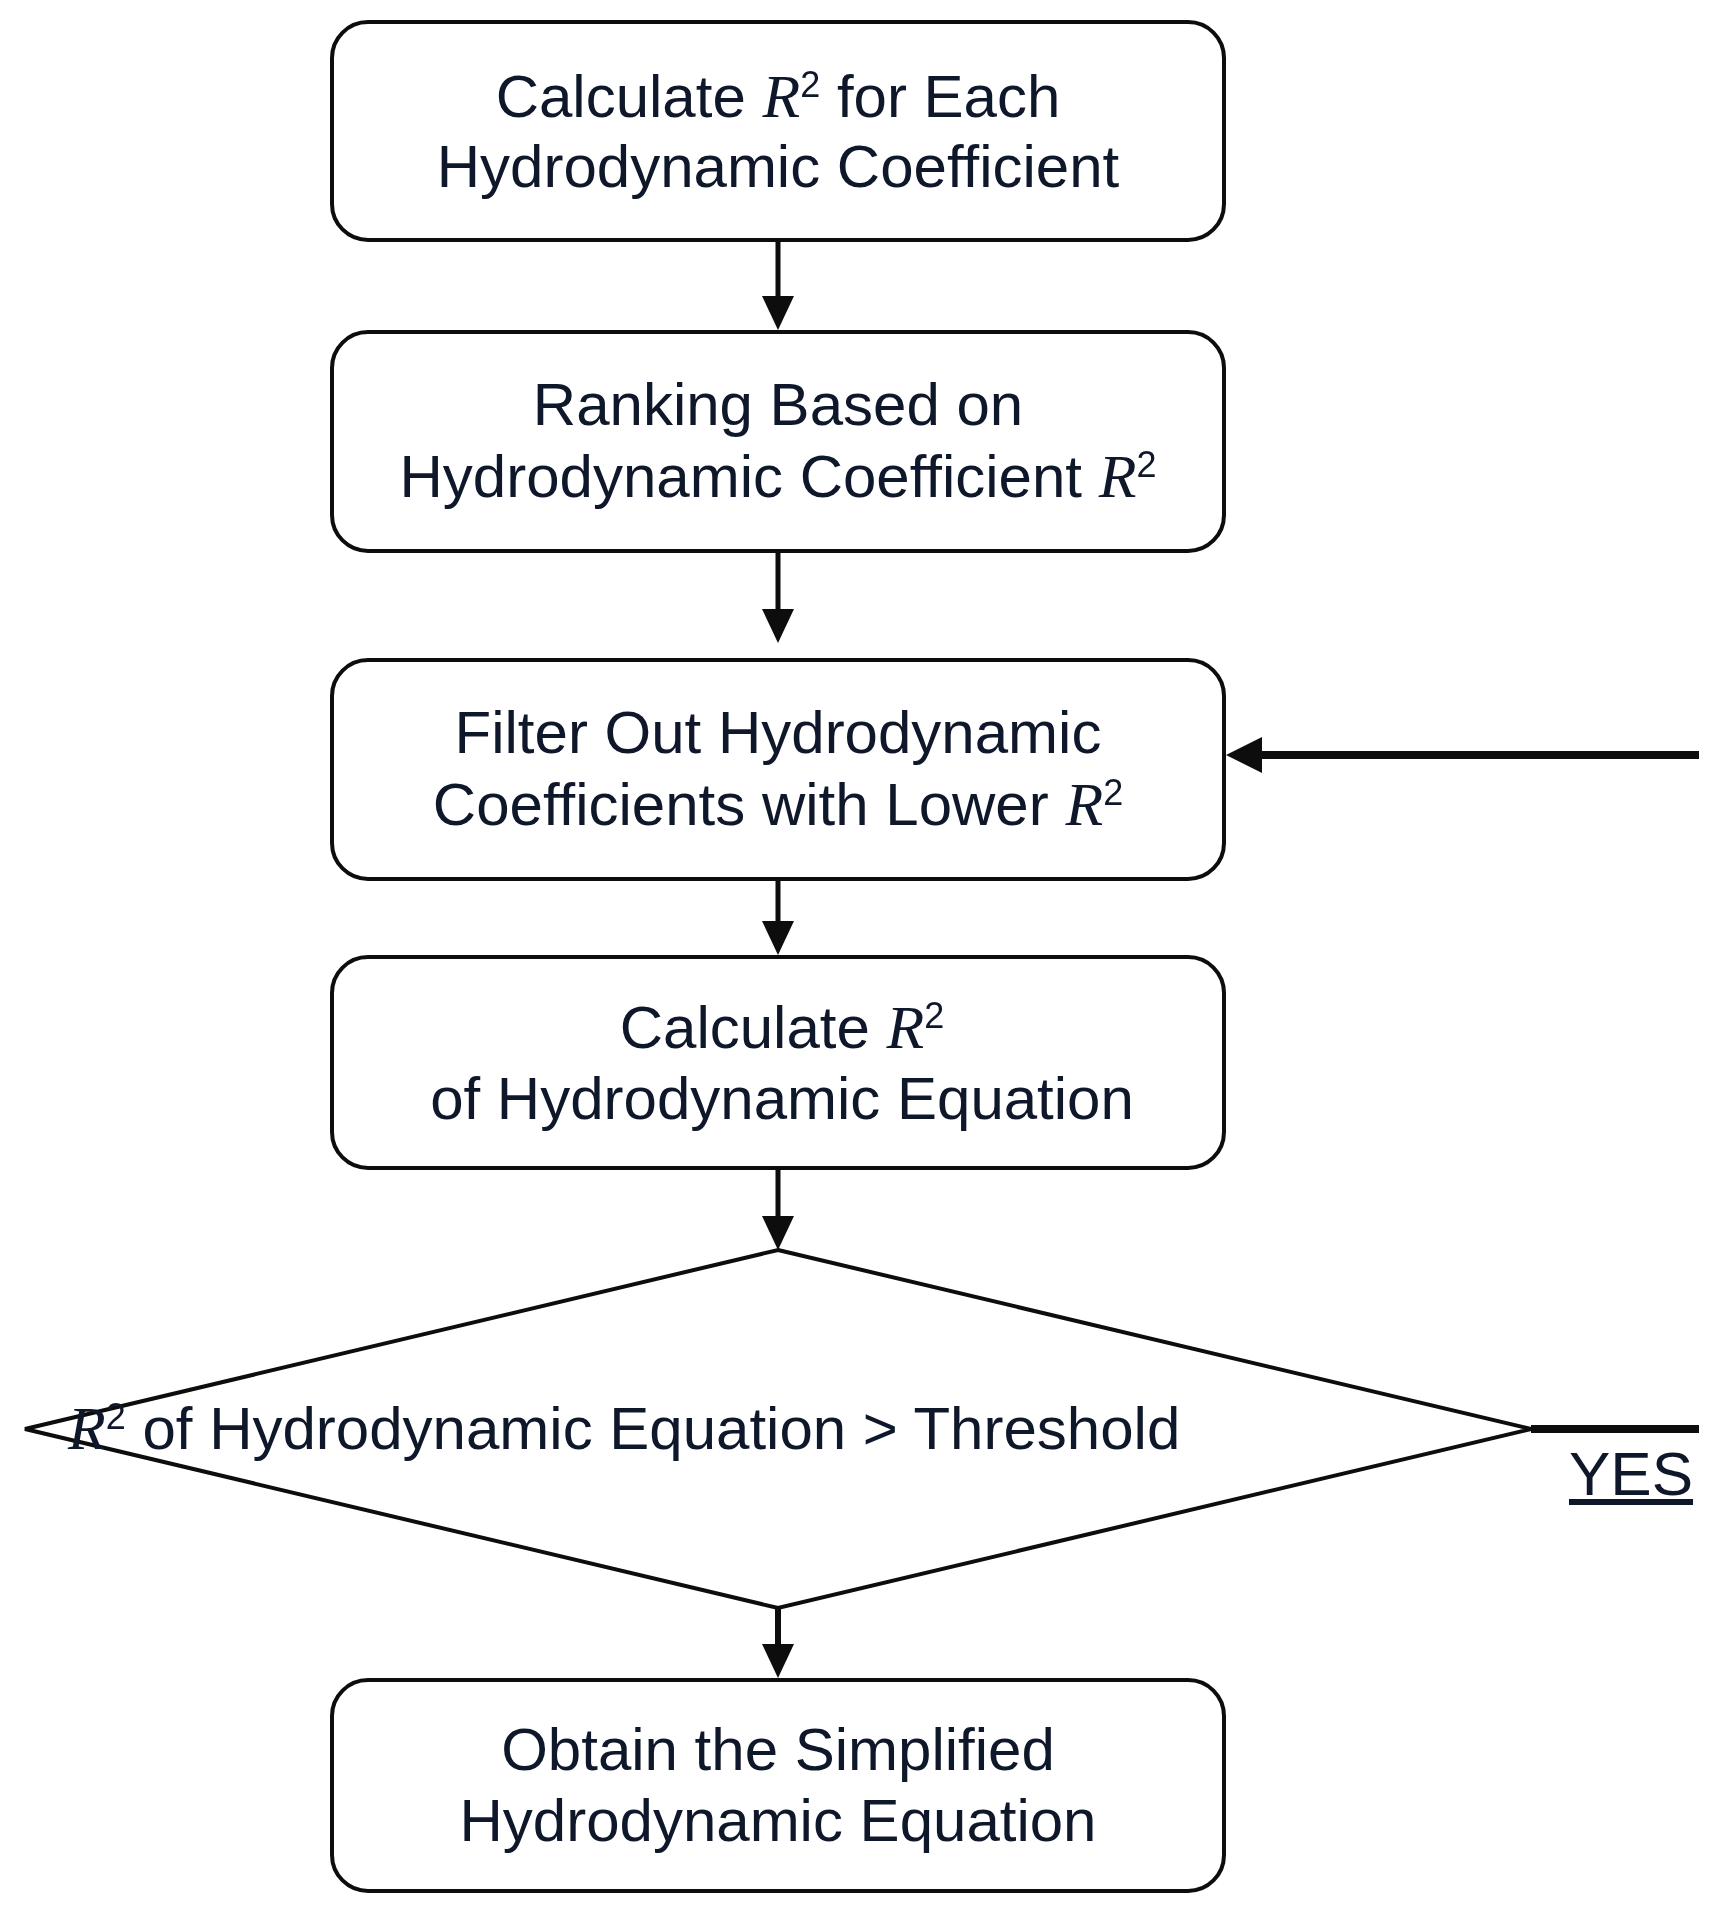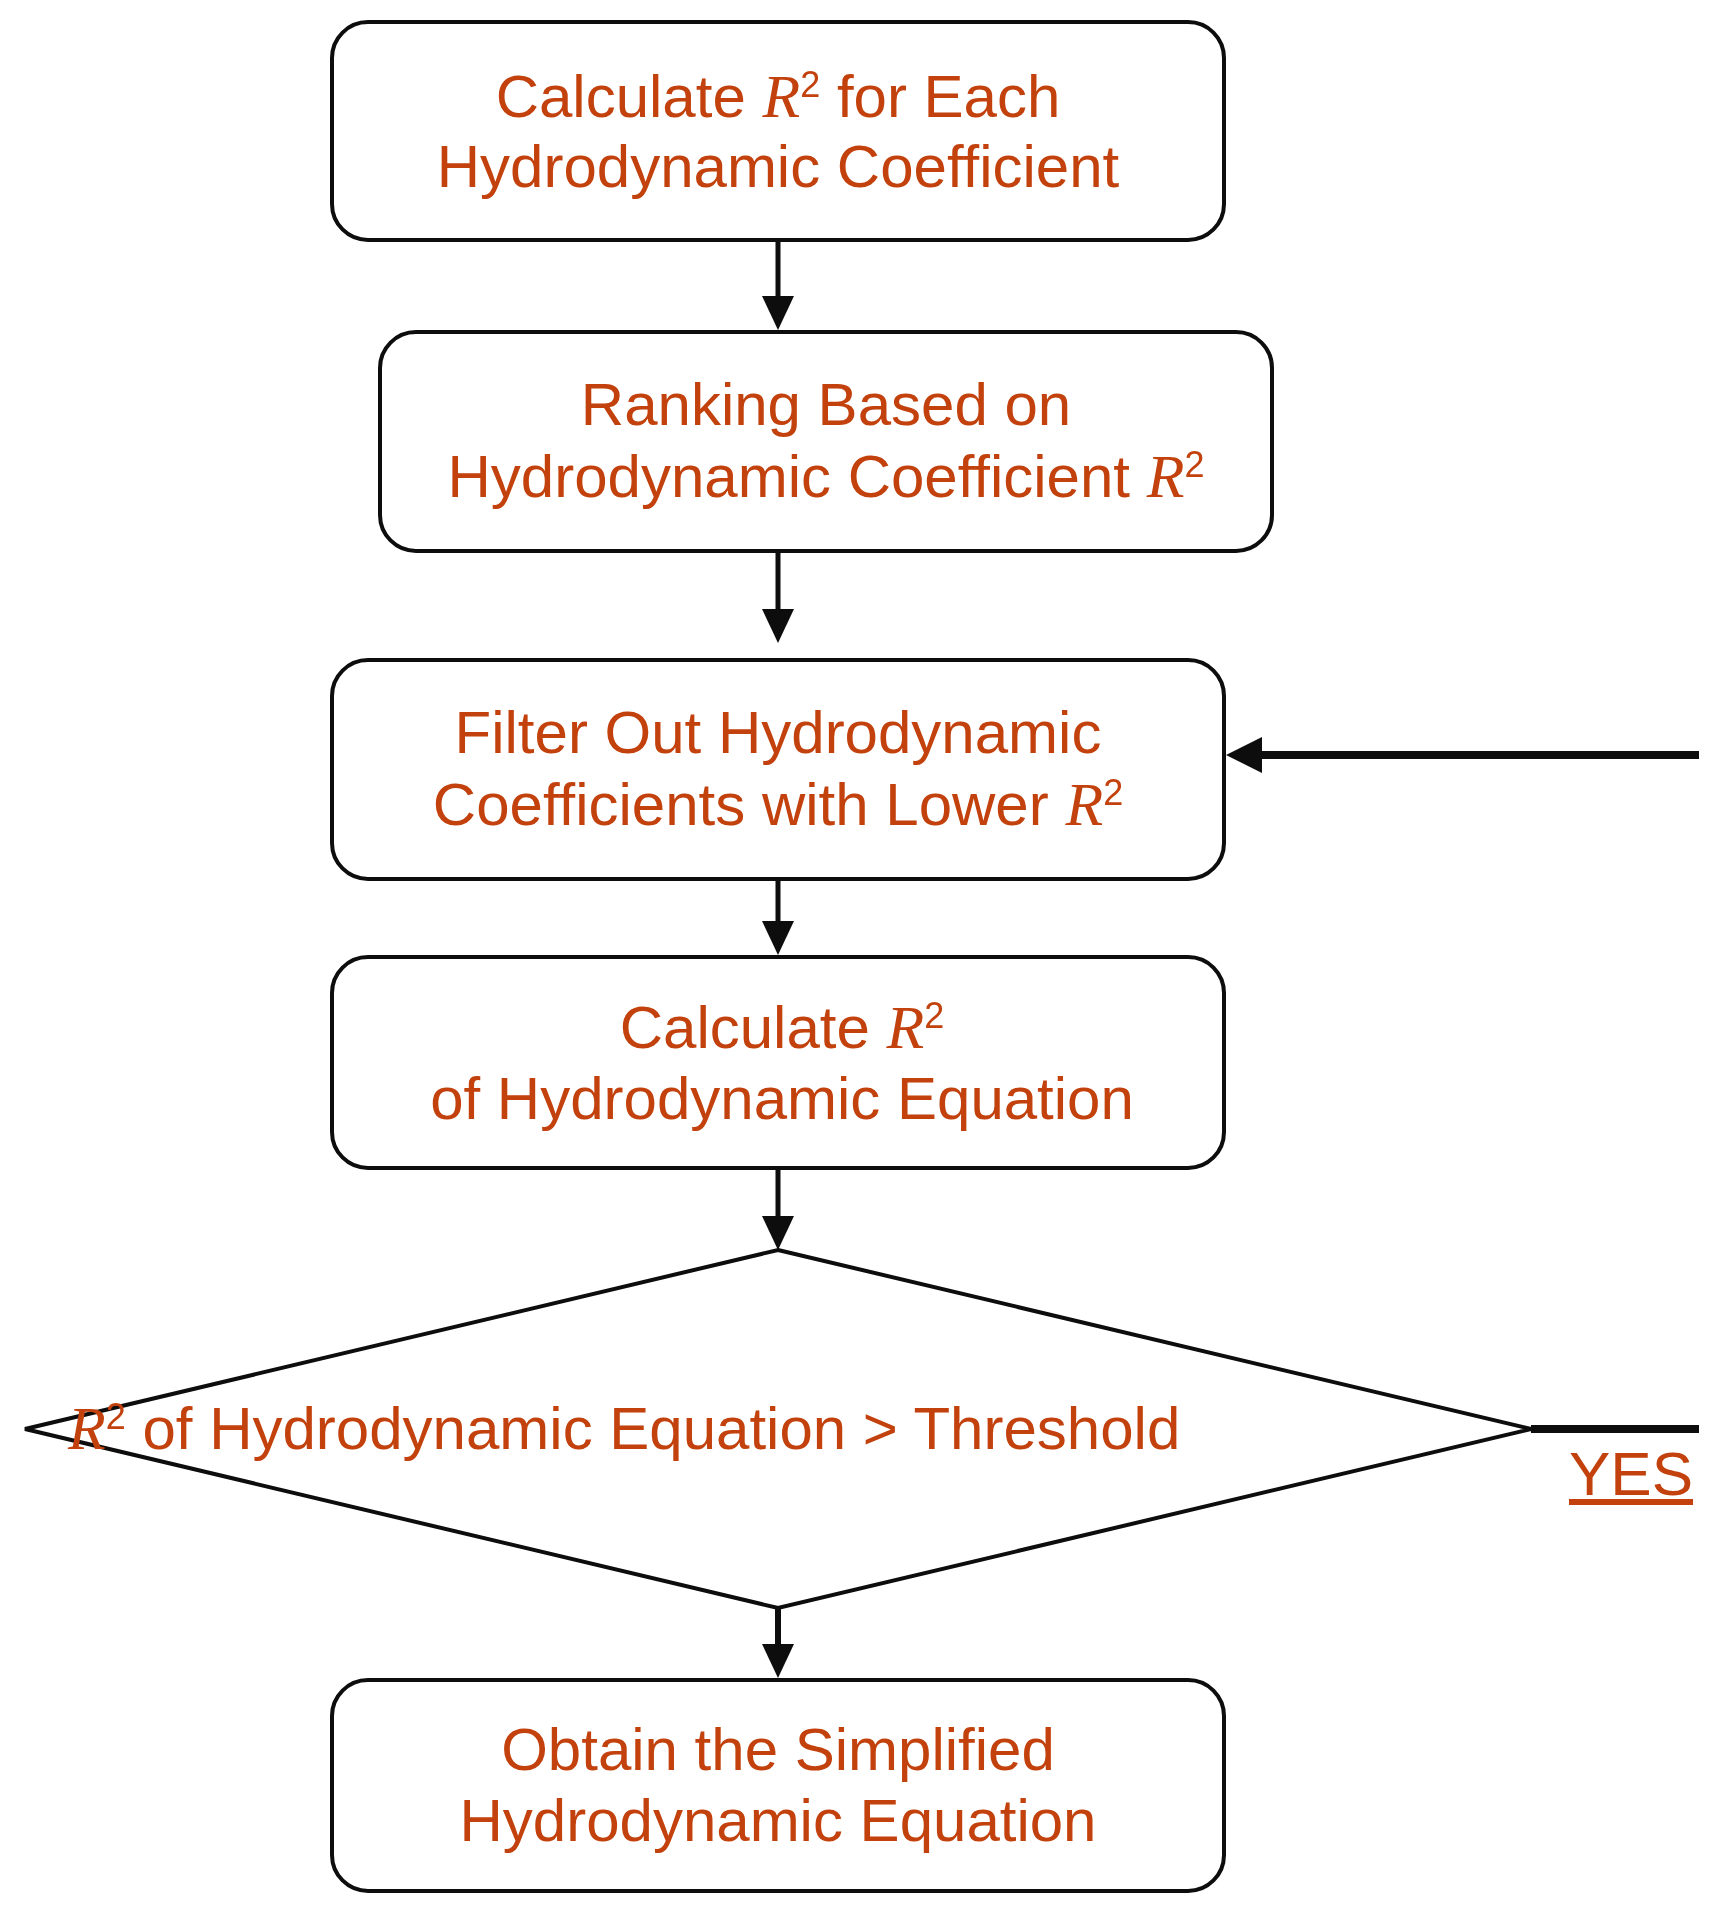--- a/index.html
+++ b/index.html
@@ -2,21 +2,21 @@
 <html><head>
 <meta charset="utf-8">
 <style>
   html, body { margin: 0; padding: 0; background: #ffffff; }
   .canvas {
     position: relative;
     width: 1699px;
     height: 1929px;
     background: #ffffff;
     font-family: "Liberation Sans", sans-serif;
-    color: #c2410c;
+    color: #0f172a;
     overflow: hidden;
   }
   .layer {
     position: absolute;
     left: 0; top: 0;
     width: 1735px; height: 1929px;
   }
   .process-box {
     position: absolute;
     left: 330px;
@@ -29,21 +29,21 @@
     align-items: center;
     justify-content: center;
     text-align: center;
   }
   .box-label, .decision-label {
     font-size: 60px;
     line-height: 1.17;
     white-space: nowrap;
   }
   .b1 { top: 20px;   height: 222px; }
-  .b2 { top: 330px;  height: 223px; margin-left: 48px; }
+  .b2 { top: 330px;  height: 223px; }
   .b3 { top: 643px;  height: 223px; margin-top: 15px; }
   .b4 { top: 955px;  height: 215px; padding-left: 8px; }
   .b5 { top: 1678px; height: 215px; }
   .decision-text {
     position: absolute;
     left: 68px;
     top: 1384px;
     width: 1420px;
     height: 88px;
     display: flex;

